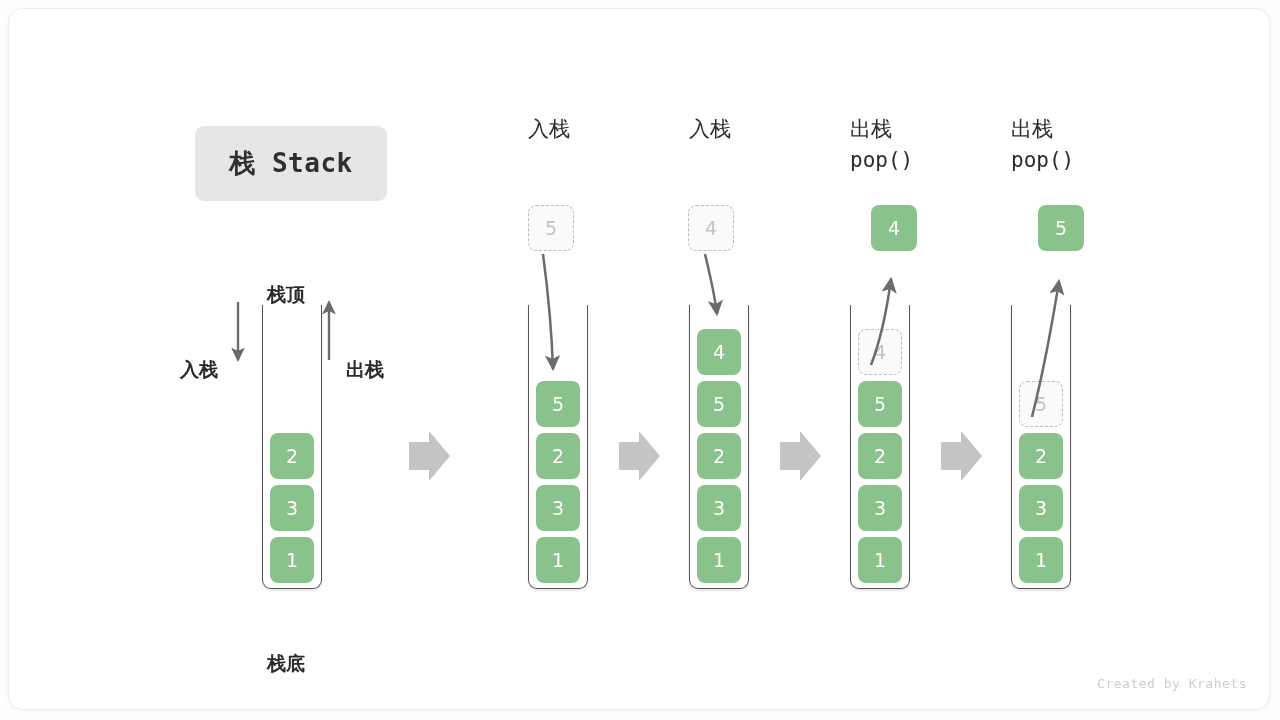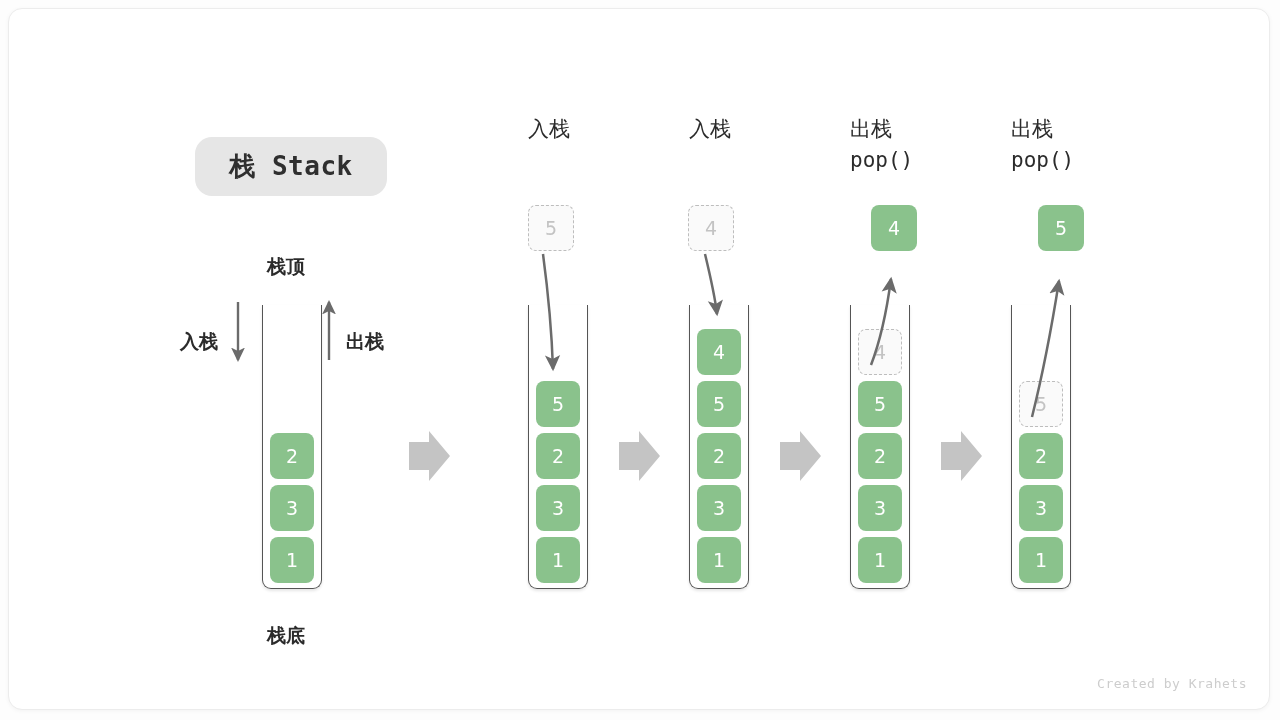--- a/index.html
+++ b/index.html
@@ -24,25 +24,25 @@
     border-radius: 14px;
     box-shadow: 0 1px 4px rgba(0,0,0,0.045);
     box-sizing: border-box;
     overflow: hidden;
   }
 
   
   #title-chip {
     position: absolute;
     left: 186px;
-    top: 128px;
+    top: 117px;
     width: 192px;
-    height: 59px;
+    height: 75px;
     background: #e6e6e6;
-    border-radius: 17px;
+    border-radius: 9px;
     display: flex;
     align-items: center;
     justify-content: center;
   }
   #title-chip .txt {
     font-family: "DejaVu Sans Mono", "Liberation Mono", monospace;
     font-size: 26px;
     font-weight: bold;
     color: #2f2f2f;
     letter-spacing: 0.5px;
@@ -50,20 +50,21 @@
   }
 
   
   .cn-label {
     position: absolute;
     font-family: "DejaVu Sans", "Liberation Sans", sans-serif;
     font-size: 19px;
     font-weight: bold;
     color: #2b2b2b;
     white-space: nowrap;
+    margin-top: 28px;
   }
 
   
   .op-caption {
     position: absolute;
     width: 170px;
     text-align: left;
     white-space: nowrap;
   }
   .op-caption .cn {

